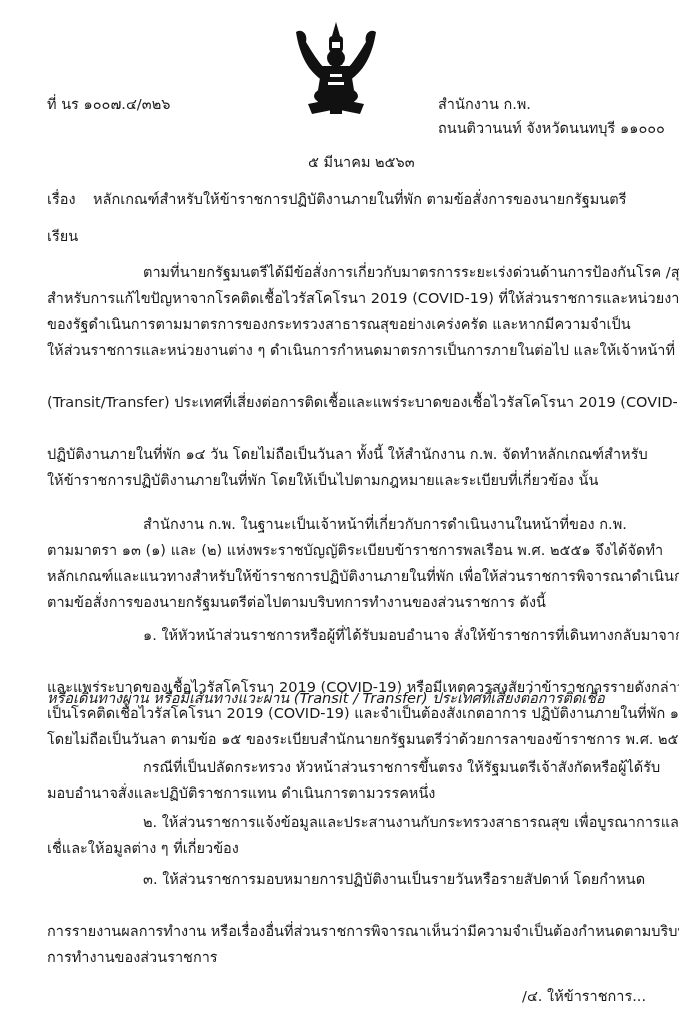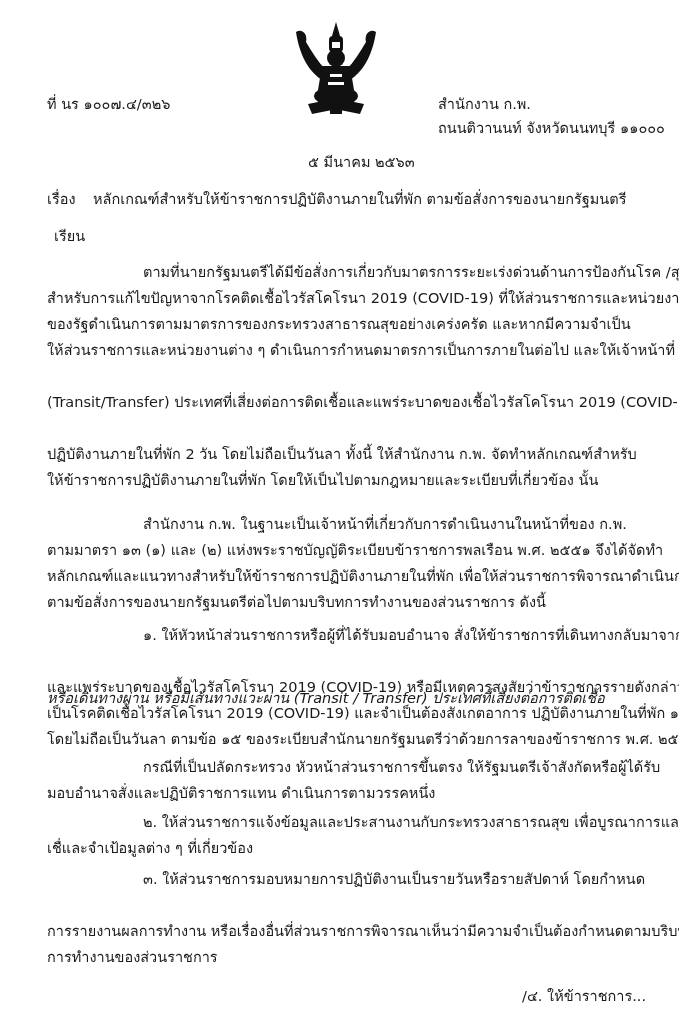--- a/index.html
+++ b/index.html
@@ -43,45 +43,45 @@
 
   <div class="abs" style="left:47px; top:94px;">ที่ นร ๑๐๐๗.๔/๓๒๖</div>
   <div class="abs" style="left:438px; top:94px;">สำนักงาน ก.พ.</div>
   <div class="abs" style="left:438px; top:118px;">ถนนติวานนท์ จังหวัดนนทบุรี ๑๑๐๐๐</div>
 
   <div class="abs" style="left:308px; top:152px;">๕ มีนาคม ๒๕๖๓</div>
 
   <div class="label-col" style="left:47px; top:189px;">เรื่อง</div>
   <div class="abs" style="left:93px; top:189px;">หลักเกณฑ์สำหรับให้ข้าราชการปฏิบัติงานภายในที่พัก ตามข้อสั่งการของนายกรัฐมนตรี</div>
 
-  <div class="label-col" style="left:47px; top:226px;margin-left:7px;">เรียน</div>
+  <div class="label-col" style="left:47px; top:226px;">เรียน</div>
 
   <div class="line" style="left:143px; top:262px;">ตามที่นายกรัฐมนตรีได้มีข้อสั่งการเกี่ยวกับมาตรการระยะเร่งด่วนด้านการป้องกันโรค /สุขภาพ</div>
   <div class="line" style="left:47px; top:288px;">สำหรับการแก้ไขปัญหาจากโรคติดเชื้อไวรัสโคโรนา 2019 (COVID-19) ที่ให้ส่วนราชการและหน่วยงานอื่น</div>
   <div class="line" style="left:47px; top:340px;">ให้ส่วนราชการและหน่วยงานต่าง ๆ ดำเนินการกำหนดมาตรการเป็นการภายในต่อไป และให้เจ้าหน้าที่</div>
   <div class="line" style="left:47px; top:314px;">ของรัฐดำเนินการตามมาตรการของกระทรวงสาธารณสุขอย่างเคร่งครัด และหากมีความจำเป็น</div>
   <div class="line" style="left:47px; top:392px;">(Transit/Transfer) ประเทศที่เสี่ยงต่อการติดเชื้อและแพร่ระบาดของเชื้อไวรัสโคโรนา 2019 (COVID-19)</div>
-  <div class="line" style="left:47px; top:444px;">ปฏิบัติงานภายในที่พัก 2 วัน โดยไม่ถือเป็นวันลา ทั้งนี้ ให้สำนักงาน ก.พ. จัดทำหลักเกณฑ์สำหรับ</div>
+  <div class="line" style="left:47px; top:444px;">ปฏิบัติงานภายในที่พัก ๑๔ วัน โดยไม่ถือเป็นวันลา ทั้งนี้ ให้สำนักงาน ก.พ. จัดทำหลักเกณฑ์สำหรับ</div>
   <div class="line" style="left:47px; top:470px;">ให้ข้าราชการปฏิบัติงานภายในที่พัก โดยให้เป็นไปตามกฎหมายและระเบียบที่เกี่ยวข้อง นั้น</div>
 
   <div class="line" style="left:143px; top:514px;">สำนักงาน ก.พ. ในฐานะเป็นเจ้าหน้าที่เกี่ยวกับการดำเนินงานในหน้าที่ของ ก.พ.</div>
   <div class="line" style="left:47px; top:540px;">ตามมาตรา ๑๓ (๑) และ (๒) แห่งพระราชบัญญัติระเบียบข้าราชการพลเรือน พ.ศ. ๒๕๕๑ จึงได้จัดทำ</div>
   <div class="line" style="left:47px; top:566px;">หลักเกณฑ์และแนวทางสำหรับให้ข้าราชการปฏิบัติงานภายในที่พัก เพื่อให้ส่วนราชการพิจารณาดำเนินการ</div>
   <div class="line" style="left:47px; top:592px;">ตามข้อสั่งการของนายกรัฐมนตรีต่อไปตามบริบทการทำงานของส่วนราชการ ดังนี้</div>
 
   <div class="line" style="left:143px; top:625px;">๑. ให้หัวหน้าส่วนราชการหรือผู้ที่ได้รับมอบอำนาจ สั่งให้ข้าราชการที่เดินทางกลับมาจาก</div>
   <div class="line" style="left:47px; top:688px;font-style:italic;">หรือเดินทางผ่าน หรือมีเส้นทางแวะผ่าน (Transit / Transfer) ประเทศที่เสี่ยงต่อการติดเชื้อ</div>
   <div class="line" style="left:47px; top:677px;">และแพร่ระบาดของเชื้อไวรัสโคโรนา 2019 (COVID-19) หรือมีเหตุควรสงสัยว่าข้าราชการรายดังกล่าว</div>
   <div class="line" style="left:47px; top:703px;">เป็นโรคติดเชื้อไวรัสโคโรนา 2019 (COVID-19) และจำเป็นต้องสังเกตอาการ ปฏิบัติงานภายในที่พัก ๑๔ วัน</div>
   <div class="line" style="left:47px; top:729px;">โดยไม่ถือเป็นวันลา ตามข้อ ๑๕ ของระเบียบสำนักนายกรัฐมนตรีว่าด้วยการลาของข้าราชการ พ.ศ. ๒๕๕๕</div>
   <div class="line" style="left:47px; top:783px;">มอบอำนาจสั่งและปฏิบัติราชการแทน ดำเนินการตามวรรคหนึ่ง</div>
   <div class="line" style="left:143px; top:757px;">กรณีที่เป็นปลัดกระทรวง หัวหน้าส่วนราชการขึ้นตรง ให้รัฐมนตรีเจ้าสังกัดหรือผู้ได้รับ</div>
 
   <div class="line" style="left:143px; top:812px;">๒. ให้ส่วนราชการแจ้งข้อมูลและประสานงานกับกระทรวงสาธารณสุข เพื่อบูรณาการและ</div>
-  <div class="line" style="left:47px; top:838px;">เชื่และจำเป้อมูลต่าง ๆ ที่เกี่ยวข้อง</div>
+  <div class="line" style="left:47px; top:838px;">เชื่และให้อมูลต่าง ๆ ที่เกี่ยวข้อง</div>
 
   <div class="line" style="left:143px; top:869px;">๓. ให้ส่วนราชการมอบหมายการปฏิบัติงานเป็นรายวันหรือรายสัปดาห์ โดยกำหนด</div>
   <div class="line" style="left:47px; top:921px;">การรายงานผลการทำงาน หรือเรื่องอื่นที่ส่วนราชการพิจารณาเห็นว่ามีความจำเป็นต้องกำหนดตามบริบท</div>
   <div class="line" style="left:47px; top:947px;">การทำงานของส่วนราชการ</div>
 
   <div class="abs" style="left:522px; top:986px;">/๔. ให้ข้าราชการ...</div>
 
 </div>
 
 </body></html>

